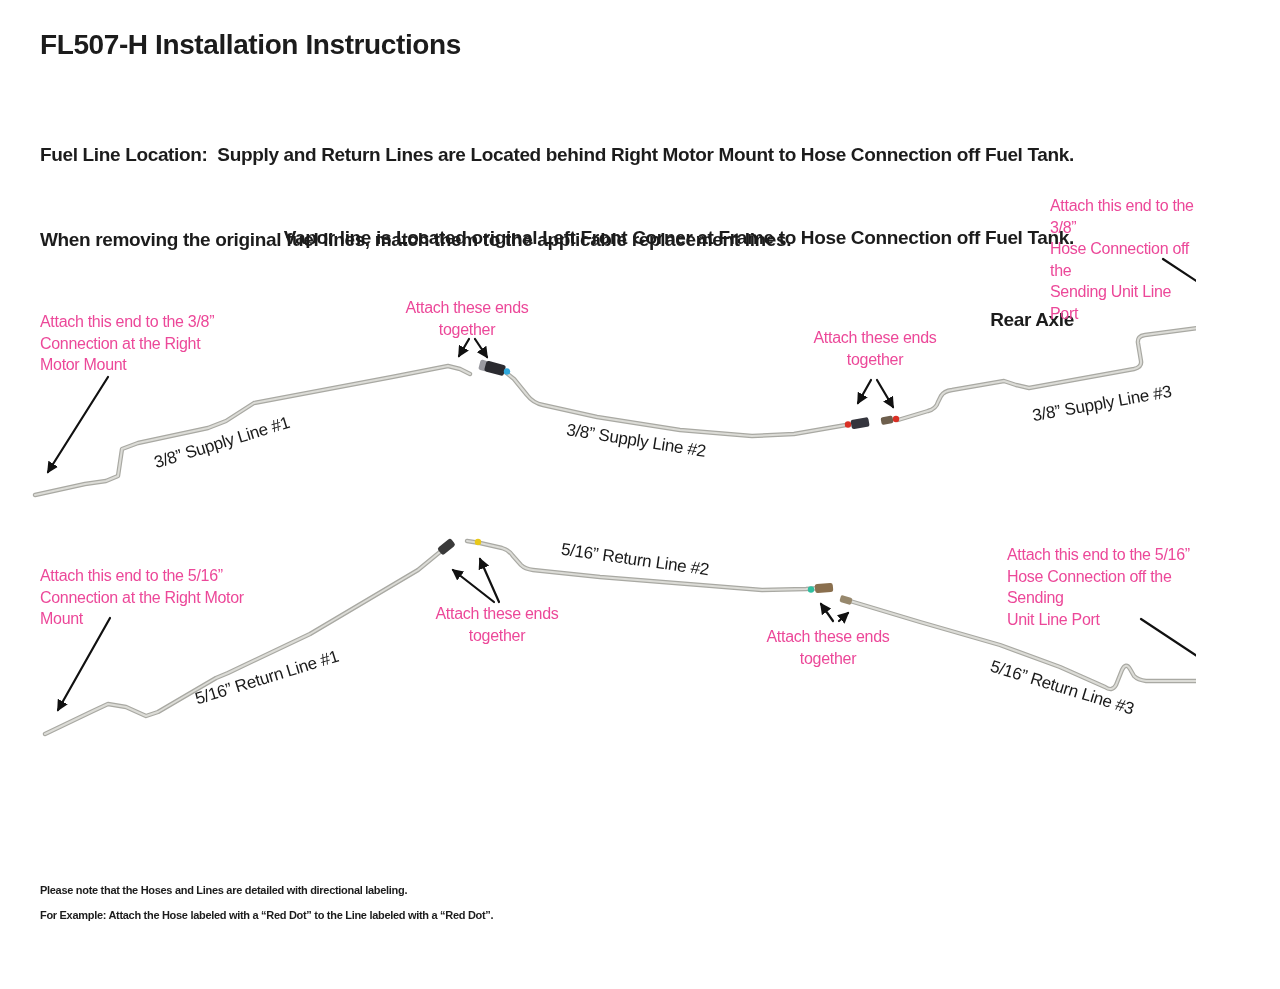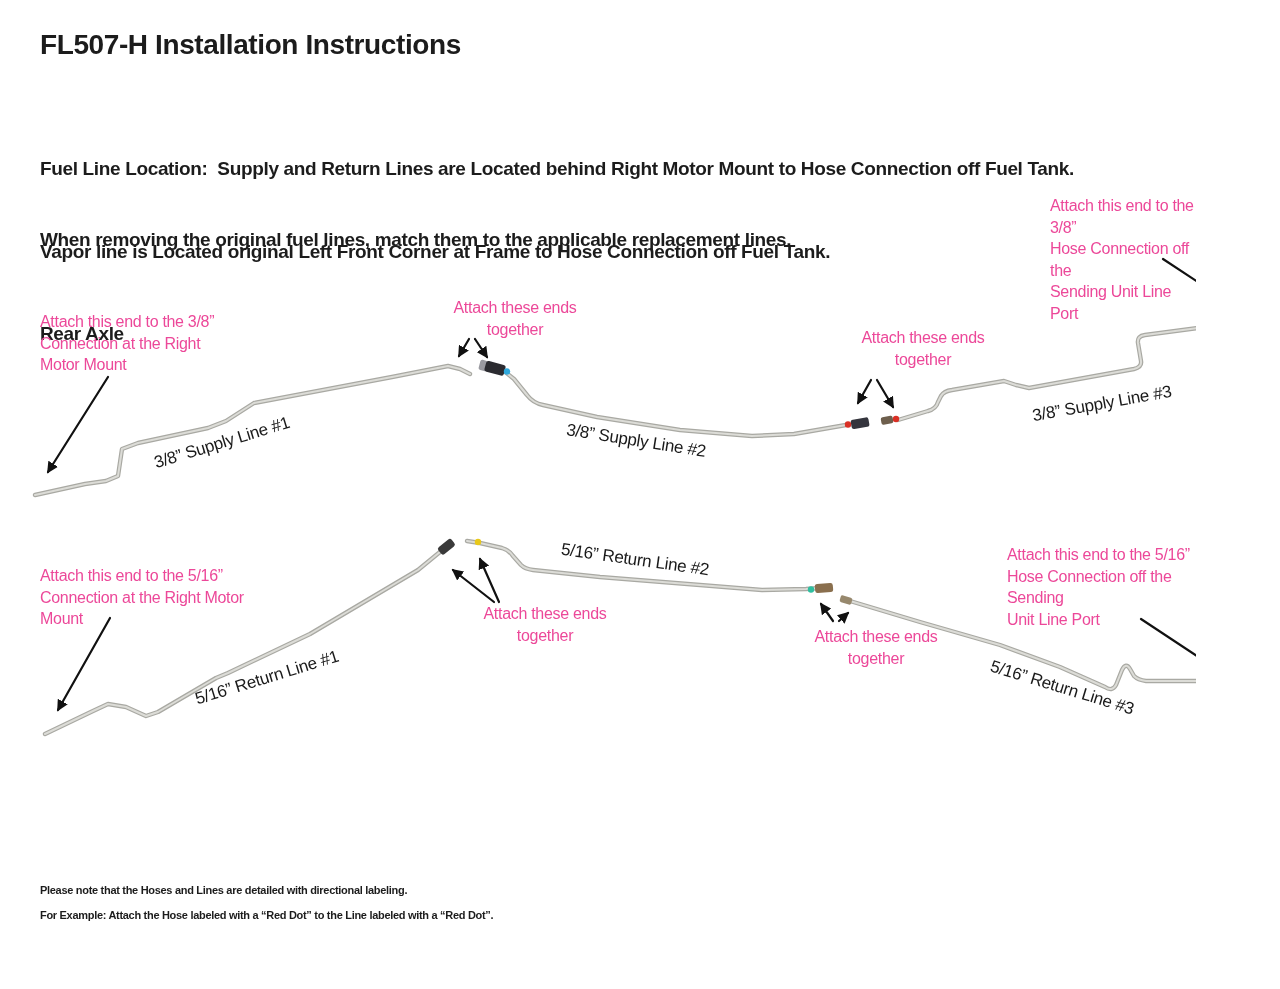--- a/index.html
+++ b/index.html
@@ -3,24 +3,24 @@
 <meta charset="utf-8">
 <style>
   html,body{margin:0;padding:0;background:#ffffff;}
   #page{
     position:relative;width:1196px;height:989px;background:#ffffff;overflow:hidden;
     font-family:"Liberation Sans",sans-serif;color:#1c1c1c;
   }
   .abs{position:absolute;}
   #title{left:40px;top:29px;font-size:28px;font-weight:bold;letter-spacing:-0.4px;white-space:nowrap;}
   .para{left:40px;font-size:19px;font-weight:bold;letter-spacing:-0.35px;line-height:27.5px;white-space:pre-wrap;}
-  #location-block{top:100px;}
+  #location-block{top:86px;text-align:right;}
   #instruction-block{top:226px;}
   .ann{font-size:16px;letter-spacing:-0.3px;line-height:21.5px;white-space:pre-line;color:#ec4899;}
-  .ann.center{text-align:center;transform:translateX(-50%);margin-left:48px;}
+  .ann.center{text-align:center;transform:translateX(-50%);}
   .linelabel{
     font-size:17px;letter-spacing:-0.3px;white-space:nowrap;color:#1a1a1a;
     transform:translate(-50%,-50%) rotate(var(--rot));
   }
   #footer-block{left:40px;top:878px;font-size:11px;font-weight:bold;letter-spacing:-0.3px;line-height:24.5px;}
   svg{position:absolute;left:0;top:0;}
   .tube-edge{fill:none;stroke-width:4.4;stroke-linejoin:round;stroke-linecap:round;}
   .tube-core{fill:none;stroke-width:2;stroke-linejoin:round;stroke-linecap:round;}
   .arrow{stroke-width:2.2;stroke-linecap:round;}
 </style>

